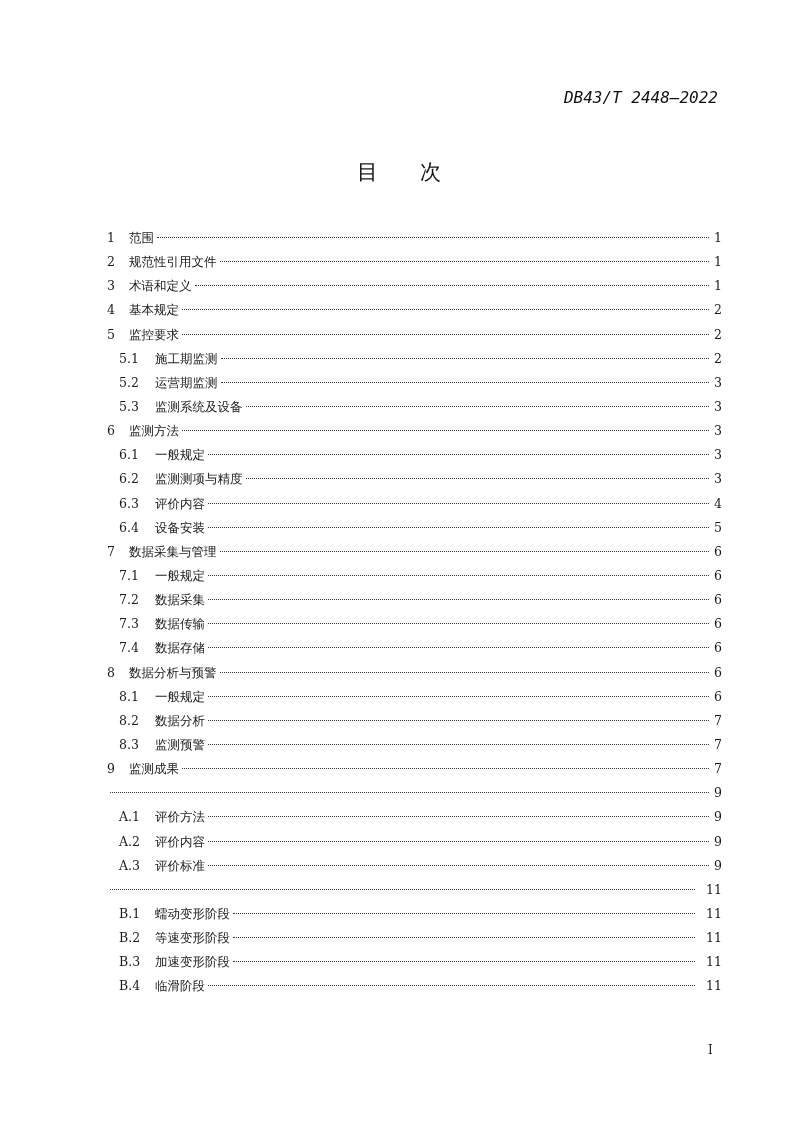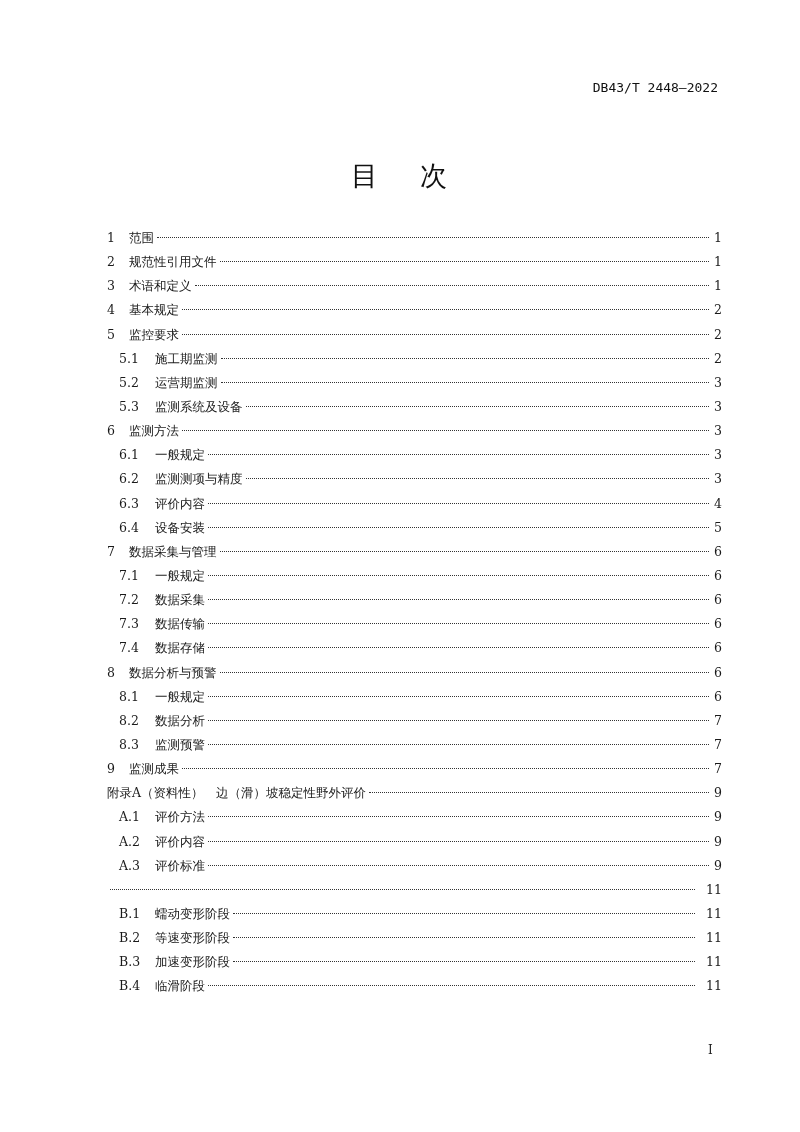--- a/index.html
+++ b/index.html
@@ -2,28 +2,28 @@
 <html><head>
 <meta charset="utf-8">
 <style>
   html, body { margin: 0; padding: 0; background: #ffffff; }
   body {
     width: 800px; height: 1132px; position: relative; overflow: hidden;
     font-family: "DejaVu Serif", "Liberation Serif", serif;
     color: #1a1a1a;
   }
   .std-code {
-    position: absolute; top: 80px; right: 82px;
+    position: absolute; top: 88px; right: 82px;
     font-family: "DejaVu Sans Mono", "Liberation Mono", monospace;
-    font-size: 13px; color: #111;
+    font-size: 16px; color: #111; font-style: italic;
   }
   .title {
     position: absolute; top: 158px; left: 0; width: 800px;
     text-align: center; font-family: "DejaVu Sans", "Liberation Sans", sans-serif;
-    font-size: 27px; color: #111; letter-spacing: 2px;
+    font-size: 21px; color: #111; letter-spacing: 2px;
   }
   .title span { display: inline-block; }
   .title .gap { width: 40px; }
   .toc {
     position: absolute; top: 226px; left: 107px; width: 615px;
   }
   .row {
     display: flex; align-items: baseline;
     height: 24.15px; line-height: 24px;
     font-size: 12.5px; white-space: nowrap;
@@ -187,21 +187,20 @@
       <span class="dots"></span>
       <span class="page">7</span>
     </div>
     <div class="row top">
       <span class="num">9</span>
       <span class="label">监测成果</span>
       <span class="dots"></span>
       <span class="page">7</span>
     </div>
     <div class="row top">
-      <span class="label">附录A（资料性）　边（滑）坡稳定性野外评价</span>
       <span class="dots"></span>
       <span class="page">9</span>
     </div>
     <div class="row sub">
       <span class="num">A.1</span>
       <span class="label">评价方法</span>
       <span class="dots"></span>
       <span class="page">9</span>
     </div>
     <div class="row sub">

